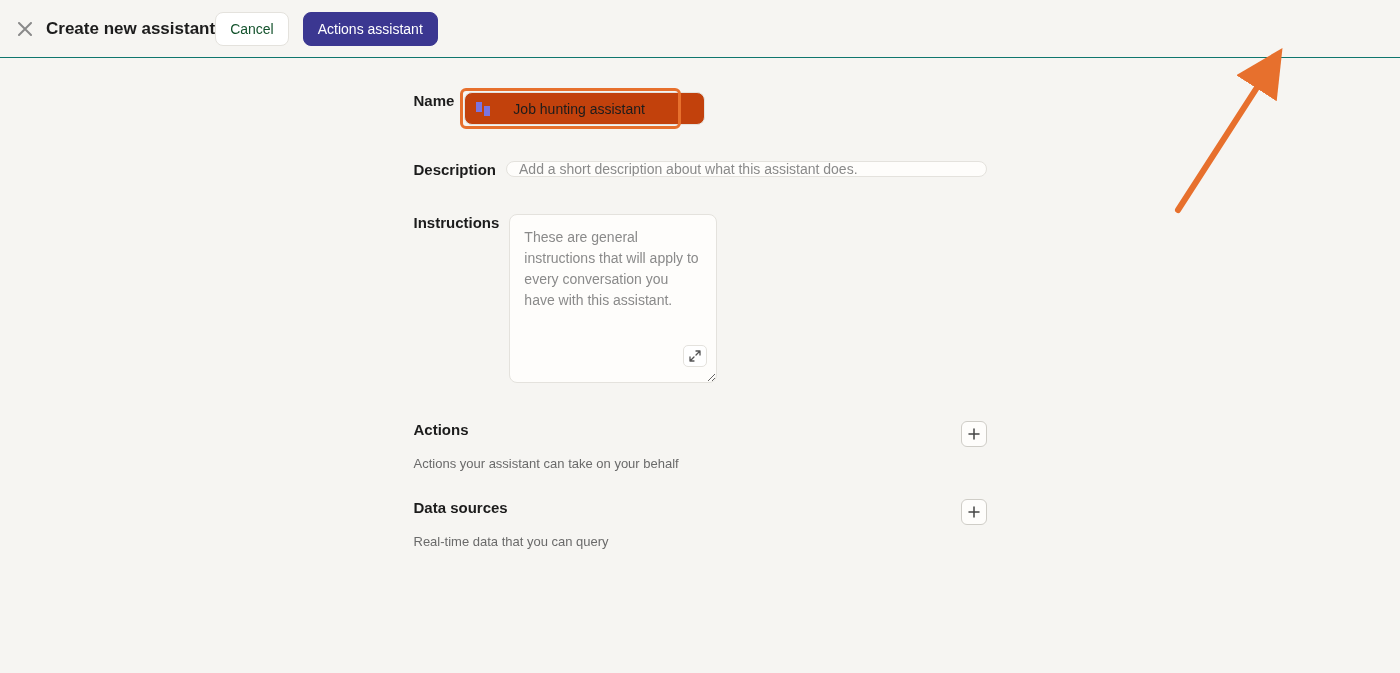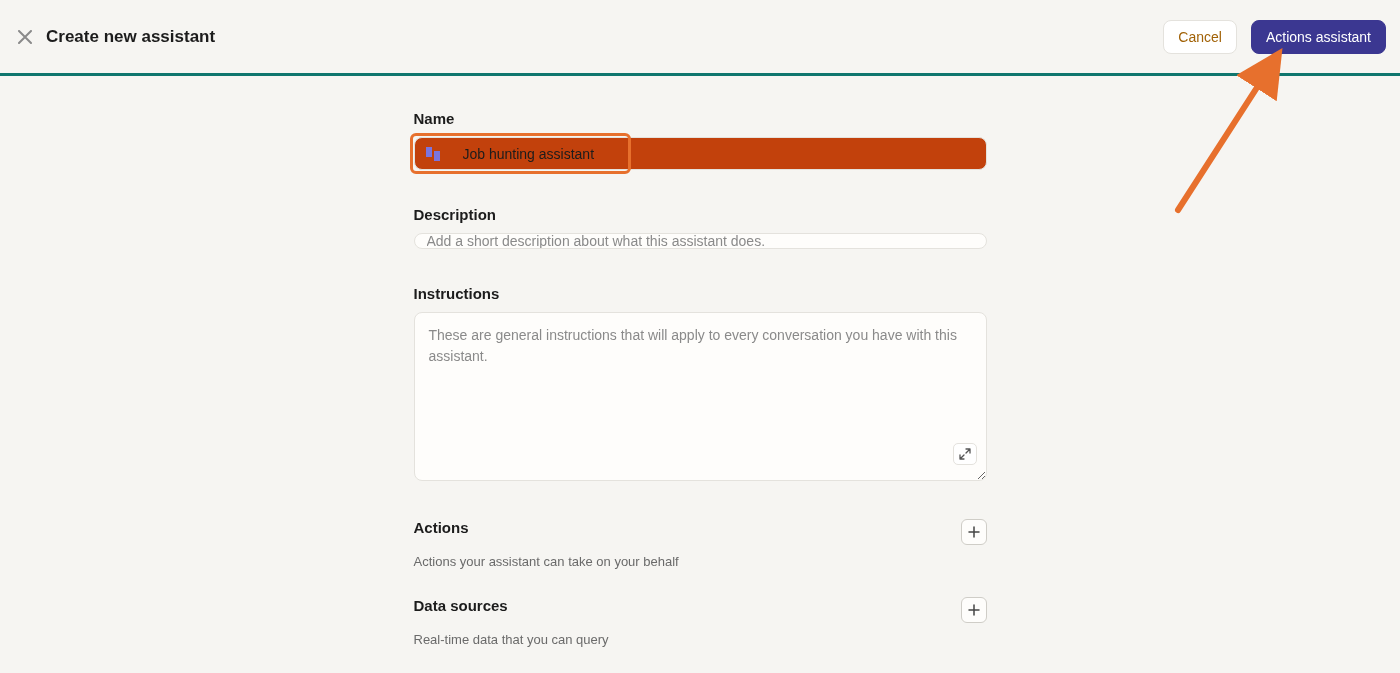--- a/index.html
+++ b/index.html
@@ -5,26 +5,26 @@
   * { box-sizing: border-box; }
   html, body {
     margin: 0; padding: 0;
     width: 1400px; height: 673px;
     background: #f6f5f2;
     font-family: -apple-system, BlinkMacSystemFont, "Segoe UI", Helvetica, Arial, sans-serif;
     color: #1c1c1c;
     overflow: hidden;
   }
   .header {
-    height: 76px;
+    height: 58px;
     display: flex;
     align-items: center;
-    justify-content: space-between;
+    justify-content: flex-start;
     padding: 0 14px;
-    border-bottom: 3px solid #0f766e;
+    border-bottom: 1px solid #0f766e;
   }
   .header-left {
     display: flex;
     align-items: center;
     gap: 10px;
   }
   .close-btn {
     color: #8a8a8a;
     font-size: 18px;
     display:flex;
@@ -46,36 +46,36 @@
     font-size: 14px;
     font-weight: 500;
     padding: 8px 14px;
     border-radius: 8px;
     cursor: pointer;
     border: 1px solid transparent;
   }
   .btn-cancel {
     background: #ffffff;
     border: 1px solid #e4e2dd;
-    color: #a16207;
+    color: #14532d;
   }
   .btn-primary {
     background: #3b3791;
     color: #ffffff;
     border: 1px solid #3b3791;
   }
   .form-wrap {
     width: 573px;
     margin: 0 auto;
     padding-top: 34px;
     display:flex;
     flex-direction:column;
     gap: 36px;
   }
-  .field { display:flex; flex-direction:column; gap:10px; }
+  .field { display:flex; flex-direction:row; gap:10px; }
   .label {
     font-size: 15px;
     font-weight: 600;
     color: #1c1c1c;
   }
   .sublabel {
     font-size: 13px;
     color: #6a6a6a;
     margin-top: 18px;
   }

